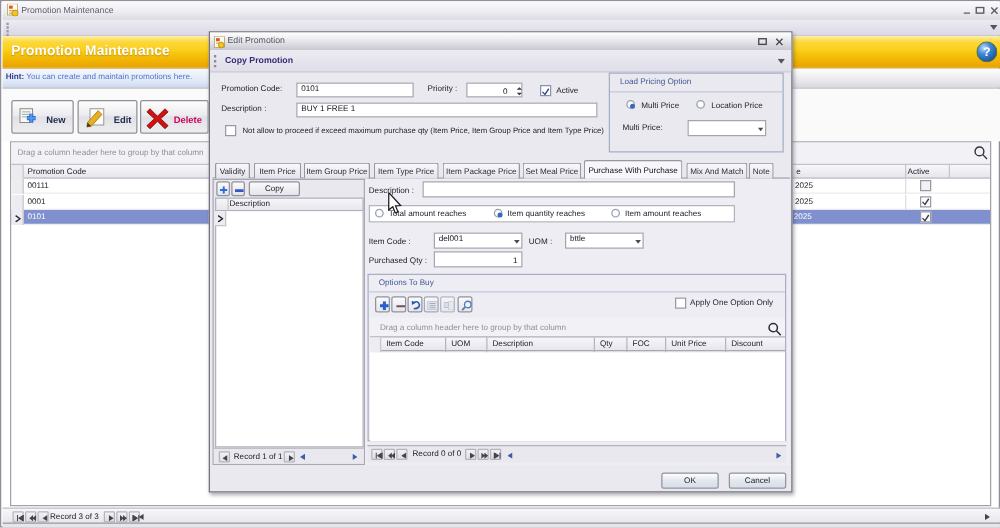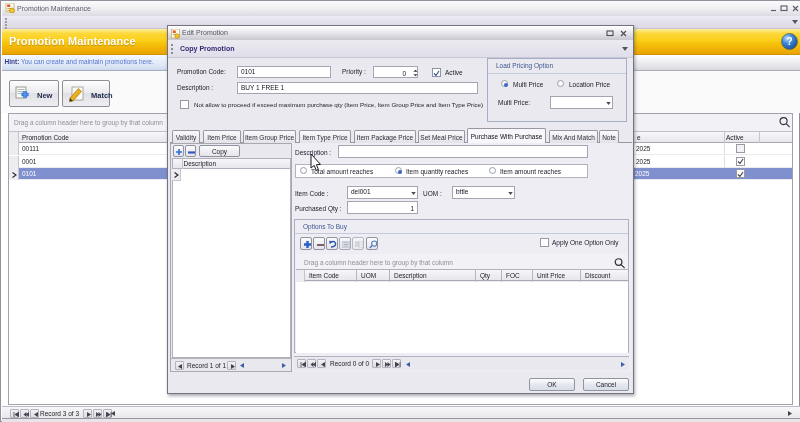--- a/index.html
+++ b/index.html
@@ -117,21 +117,27 @@
           <path d="M10 12 v-7 M6.5 8.5 h7" stroke="#5c95e8" stroke-width="1.6"></path>
         </svg>
    <div class="lab" style="left:27px">New</div>
   </div>
   <div class="toolbtn" style="left:60px;width:48px">
    <svg class="abs" style="left:5px;top:4px" width="18" height="19" viewBox="0 0 18 19">
           <rect x="4" y="2" width="11" height="13" fill="#fbfbf8" stroke="#99998f" stroke-width="0.8"></rect>
           <path d="M2 13 L10.5 3.5 L13.5 6.5 L5 16 L1.5 16.6 Z" fill="#e8b020" stroke="#a87808" stroke-width="0.7"></path>
           <path d="M2 13 L5 16 L1.5 16.6 Z" fill="#3a3a34"></path>
         </svg>
-   <div class="lab" style="left:28px">Match</div>
+   <div class="lab" style="left:28px">Edit</div>
+  </div>
+  <div class="toolbtn" style="left:110px;width:55px">
+   <svg class="abs" style="left:4px;top:5px" width="18" height="18" viewBox="0 0 18 18">
+          <path d="M3 1 L9 7 L15 1 L17.5 3.5 L11.5 9 L17.5 14.5 L15 17 L9 11 L3 17 L0.5 14.5 L6.5 9 L0.5 3.5 Z" fill="#cc1212" stroke="#8e0b0b" stroke-width="0.7"></path>
+        </svg>
+   <div class="lab" style="left:26px;color:#cc0055">Delete</div>
   </div>
  </div>
  <div id="grid">
   <div id="groupby">
         <div class="txt">Drag a column header here to group by that column</div>
    <svg class="abs" style="left:769px;top:2px" width="13" height="13" viewBox="0 0 14 14" fill="none" stroke="#32313c" stroke-width="1.2">
           <circle cx="6" cy="5.5" r="3.8"></circle>
           <path d="M8.9 8.3 L12.5 12"></path>
         </svg>
   </div>

